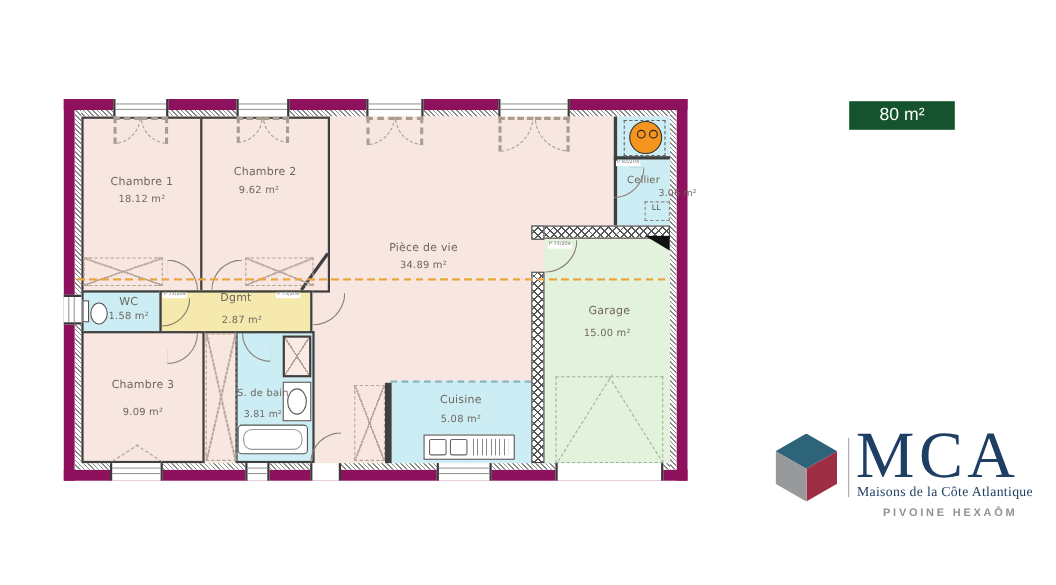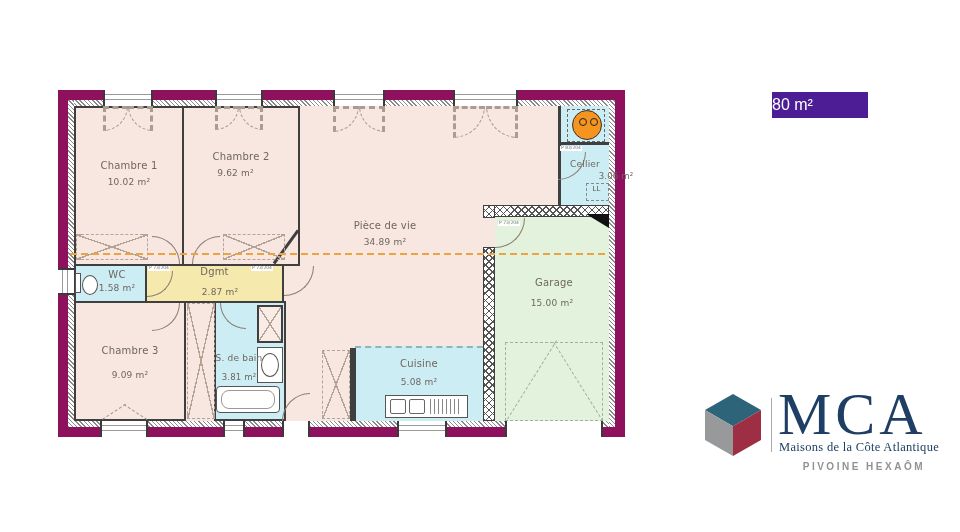--- a/index.html
+++ b/index.html
@@ -41,22 +41,22 @@
   .rl{position:absolute;z-index:10;text-align:center;font:10px/1.1 "DejaVu Sans",sans-serif;
       color:#6e675f;letter-spacing:.2px;}
   .ra{font-size:9px;}
   .tiny{position:absolute;z-index:10;font:4.5px/1 "DejaVu Sans",sans-serif;color:#777;
         background:#fff;padding:0 1px;white-space:nowrap;}
   #orange-line{position:absolute;left:12px;top:163px;width:539px;height:2px;z-index:9;
      background:repeating-linear-gradient(90deg,var(--accent_orange,#eba43f) 0 7px,transparent 7px 11px);}
   
   #title{position:absolute;left:740px;top:44px;width:160px;text-align:center;
          font-weight:800;font-size:30px;letter-spacing:2px;color:#8c8c8c;}
-  #badge{position:absolute;left:772px;top:92px;width:96px;height:26px;background:#4c1d95;
-         color:#fff;font-size:16px;text-align:left;line-height:26px;}
+  #badge{position:absolute;left:772px;top:92px;width:96px;height:26px;background:#14532d;
+         color:#fff;font-size:16px;text-align:center;line-height:26px;}
   
   .hexface{position:absolute;}
   #mca-text{position:absolute;left:778px;top:384px;font-family:"Liberation Serif",serif;
             font-size:60px;line-height:1;letter-spacing:4px;color:#1e3f63;}
   #mca-tagline{position:absolute;left:779px;top:440px;font-family:"Liberation Serif",serif;
                font-size:12.5px;color:#1e3f63;letter-spacing:.3px;}
   #mca-group{position:absolute;left:770px;top:461px;width:155px;text-align:right;
              font-size:10px;font-weight:bold;letter-spacing:2.5px;color:#909295;}
 </style>
 </head>
@@ -158,21 +158,21 @@
     <div class="arc bl dsh" style="left:301px;top:16px;width:26px;height:26px;"></div>
     <div class="arc br dsh" style="left:395px;top:16px;width:32px;height:32px;"></div>
     <div class="arc bl dsh" style="left:428px;top:16px;width:32px;height:32px;"></div>
 
     <div class="abs" style="left:44px;top:329px;width:28px;border-top:1px dashed #999;transform-origin:0 0;transform:rotate(-33deg);z-index:8;"></div>
     <div class="abs" style="left:66px;top:314px;width:28px;border-top:1px dashed #999;transform-origin:0 0;transform:rotate(33deg);z-index:8;"></div>
 
     <div id="orange-line"></div>
 
     <div class="rl" style="left:18px;top:70px;width:106px;">Chambre 1</div>
-    <div class="rl ra" style="left:18px;top:88px;width:106px;">10.02 m²</div>
+    <div class="rl ra" style="left:18px;top:88px;width:106px;">18.12 m²</div>
     <div class="rl" style="left:126px;top:61px;width:114px;">Chambre 2</div>
     <div class="rl ra" style="left:126px;top:79px;width:103px;">9.62 m²</div>
     <div class="rl" style="left:267px;top:130px;width:120px;">Pièce de vie</div>
     <div class="rl ra" style="left:267px;top:148px;width:120px;">34.89 m²</div>
     <div class="rl" style="left:503px;top:70px;width:48px;font-size:9px;">Cellier</div>
     <div class="rl ra" style="left:501px;top:82px;width:50px;font-size:8.5px;margin-left:32px;">3.06 m²</div>
     <div class="rl" style="left:437px;top:187px;width:118px;">Garage</div>
     <div class="rl ra" style="left:437px;top:209px;width:114px;">15.00 m²</div>
     <div class="rl" style="left:28px;top:179px;width:62px;">WC</div>
     <div class="rl ra" style="left:28px;top:194px;width:62px;">1.58 m²</div>

